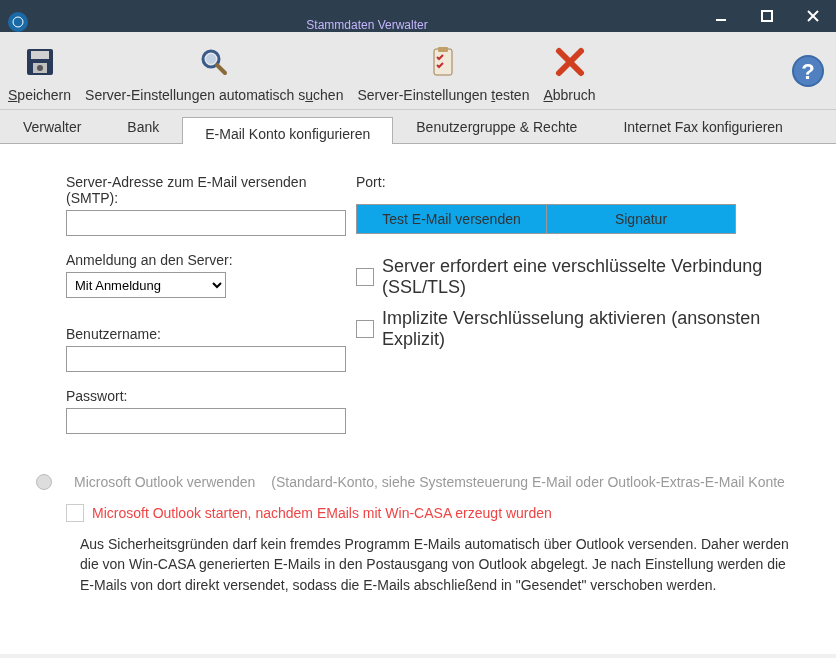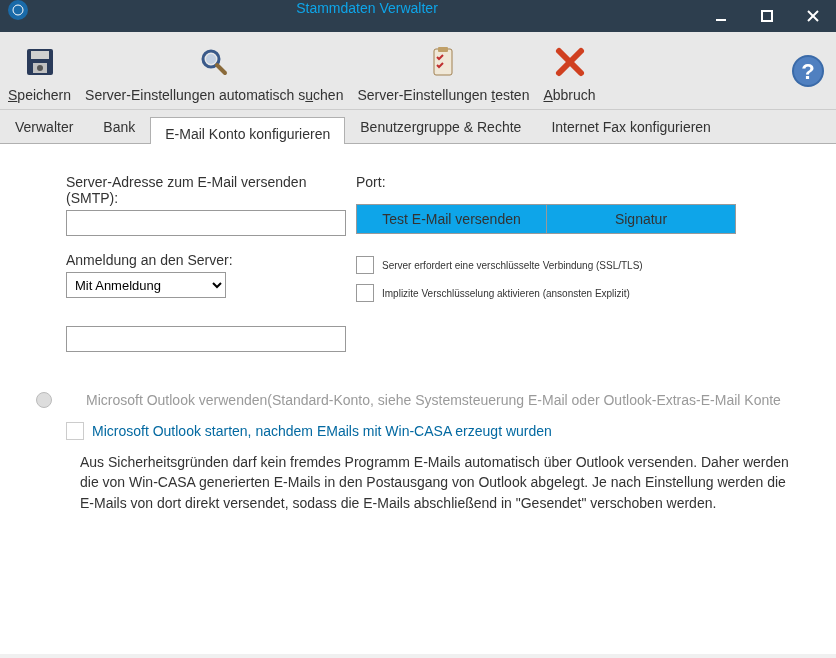--- a/index.html
+++ b/index.html
@@ -1,32 +1,32 @@
 <!DOCTYPE html>
 <html><head>
 <meta charset="utf-8">
 <style>
 * { box-sizing: border-box; margin: 0; padding: 0; font-family: "Segoe UI", Tahoma, sans-serif; }
 body { background: #f0f0f0; width: 836px; height: 658px; overflow: hidden; }
 
-.titlebar { background: #2d3e4e; height: 32px; display: flex; align-items: flex-start; color: #0ea5e9; font-size: 14px; }
+.titlebar { background: #2d3e4e; height: 32px; display: flex; align-items: flex-end; color: #c4b5fd; font-size: 12px; }
 .titlebar .app-icon { width: 20px; height: 20px; margin: 0 8px; background: #1a6aa8; border-radius: 50%; display: flex; align-items: center; justify-content: center; font-size: 11px; }
 .titlebar .title { flex: 1; text-align: center; font-weight: 400; }
 .titlebar .win-controls { display: flex; }
 .titlebar .win-btn { width: 46px; height: 32px; display: flex; align-items: center; justify-content: center; color: #fff; }
 
 .toolbar { background: #e8e8e8; height: 78px; display: flex; align-items: flex-end; padding: 0 8px 6px 8px; position: relative; border-bottom: 1px solid #ccc; }
 .toolbar .tb-item { display: flex; flex-direction: column; align-items: center; margin-right: 14px; color: #333; font-size: 14px; cursor: pointer; }
 .toolbar .tb-item .icon { height: 42px; display: flex; align-items: center; justify-content: center; margin-bottom: 4px; }
 .toolbar .tb-item .label { white-space: nowrap; }
 .toolbar .tb-item .label u { text-decoration: underline; }
 .toolbar .help { position: absolute; right: 10px; top: 50%; transform: translateY(-50%); }
 
 .tabbar { background: #e8e8e8; display: flex; padding: 0; border-bottom: 1px solid #b0b0b0; }
-.tabbar .tab { padding: 8px 14px; font-size: 14px; color: #333; border: 1px solid transparent; border-bottom: none; cursor: pointer; }
+.tabbar .tab { padding: 8px 22px; font-size: 14px; color: #333; border: 1px solid transparent; border-bottom: none; cursor: pointer; }
 .tabbar .tab.active { background: #fff; border-color: #b0b0b0; position: relative; top: 7px; }
 
 .content { background: #fff; padding: 30px 36px; height: calc(658px - 32px - 78px - 38px); overflow: auto; position: relative; }
 
 .radio-row { display: flex; align-items: center; margin-bottom: 24px; font-size: 14px; color: #333; }
 .radio { width: 16px; height: 16px; border: 1px solid #555; border-radius: 50%; margin-right: 10px; display: flex; align-items: center; justify-content: center; }
 .radio.checked::after { content: ""; width: 8px; height: 8px; background: #333; border-radius: 50%; }
 .radio.disabled { border-color: #bbb; background: #ddd; }
 .radio.disabled.unchecked::after { content: ""; }
 
@@ -42,27 +42,27 @@
 
 .row { margin-bottom: 16px; }
 .port-row { display: flex; align-items: flex-start; gap: 16px; }
 .port-row .hint { font-size: 14px; color: #333; line-height: 1.35; }
 
 .btn-row { display: flex; gap: 0; margin-top: 14px; }
 .btn { height: 30px; border: 1px solid #999; background: #0ea5e9; font-size: 14px; color: #333; display: flex; align-items: center; justify-content: center; cursor: pointer; }
 .btn.test { width: 190px; border-right: none; }
 .btn.sig { width: 190px; }
 
-.check-row { display: flex; align-items: center; gap: 8px; margin-top: 22px; font-size: 10px; color: #333; }
+.check-row { display: flex; align-items: center; gap: 8px; margin-top: 22px; font-size: 18px; color: #333; }
 .checkbox { width: 18px; height: 18px; border: 1px solid #999; background: #fff; flex: none; }
 .checkbox.disabled { border-color: #ccc; }
 
 .outlook-block { margin-top: 24px; margin-left: 0; }
 .outlook-radio { display: flex; align-items: center; font-size: 14px; color: #9a9a9a; }
-.outlook-check { display: flex; align-items: center; gap: 8px; margin-left: 30px; margin-top: 14px; font-size: 14px; color: #0369a1; }
+.outlook-check { display: flex; align-items: center; gap: 8px; margin-left: 30px; margin-top: 14px; font-size: 14px; color: #ef4444; }
 .outlook-desc { margin-left: 44px; margin-top: 12px; font-size: 14px; color: #333; line-height: 1.45; max-width: 740px; }
 
 svg { display: block; }
 </style>
 </head>
 <body>
 
 <div class="titlebar">
   <div class="app-icon">
     <svg width="12" height="12" viewBox="0 0 12 12">
@@ -163,20 +163,25 @@
         <label class="field-label">Server-Adresse zum E-Mail versenden (SMTP):</label>
         <input type="text" class="textbox" value="" style="">
       </div>
       <div class="row">
         <label class="field-label">Anmeldung an den Server:</label>
         <select class="dropdown">
           <option>Mit Anmeldung</option>
         </select>
       </div>
       <div class="row" style="margin-top:28px">
+        <label class="field-label">Benutzername:</label>
+        <input type="text" class="textbox" value="" style="">
+      </div>
+      <div class="row">
+        <label class="field-label">Passwort:</label>
         <input type="text" class="textbox" value="" style="">
       </div>
     </div>
 
     <div class="col right">
       <label class="field-label">Port:</label>
       <div class="btn-row">
         <div class="btn test">Test E-Mail versenden</div>
         <div class="btn sig">Signatur</div>
       </div>
@@ -187,22 +192,22 @@
       <div class="check-row" style="margin-top:10px">
         <span class="checkbox"></span>
         <span>Implizite Verschlüsselung aktivieren (ansonsten Explizit)</span>
       </div>
     </div>
   </div>
 
   <div class="outlook-block">
     <div class="outlook-radio">
       <span class="radio disabled unchecked"></span>
-      <span style="margin-left:24px">Microsoft Outlook verwenden</span>
-      <span style="margin-left:0">(Standard-Konto, siehe Systemsteuerung E-Mail oder Outlook-Extras-E-Mail Konte</span>
+      <span style="margin-left:12px">Microsoft Outlook verwenden</span>
+      <span style="margin-left:16px">(Standard-Konto, siehe Systemsteuerung E-Mail oder Outlook-Extras-E-Mail Konte</span>
     </div>
     <div class="outlook-check">
       <span class="checkbox disabled"></span>
       <span>Microsoft Outlook starten, nachdem EMails mit Win-CASA erzeugt wurden</span>
     </div>
     <div class="outlook-desc">Aus Sicherheitsgründen darf kein fremdes Programm E-Mails automatisch über Outlook versenden. Daher werden die von Win-CASA generierten E-Mails in den Postausgang von Outlook abgelegt. Je nach Einstellung werden die E-Mails von dort direkt versendet, sodass die E-Mails abschließend in "Gesendet" verschoben werden.</div>
   </div>
 
 </div>
 

